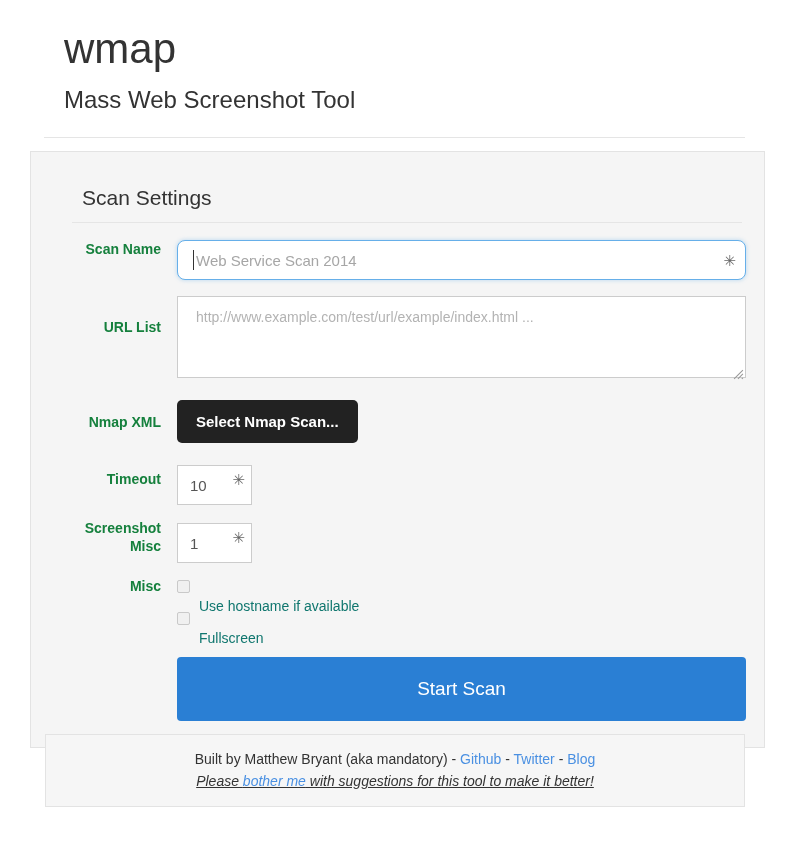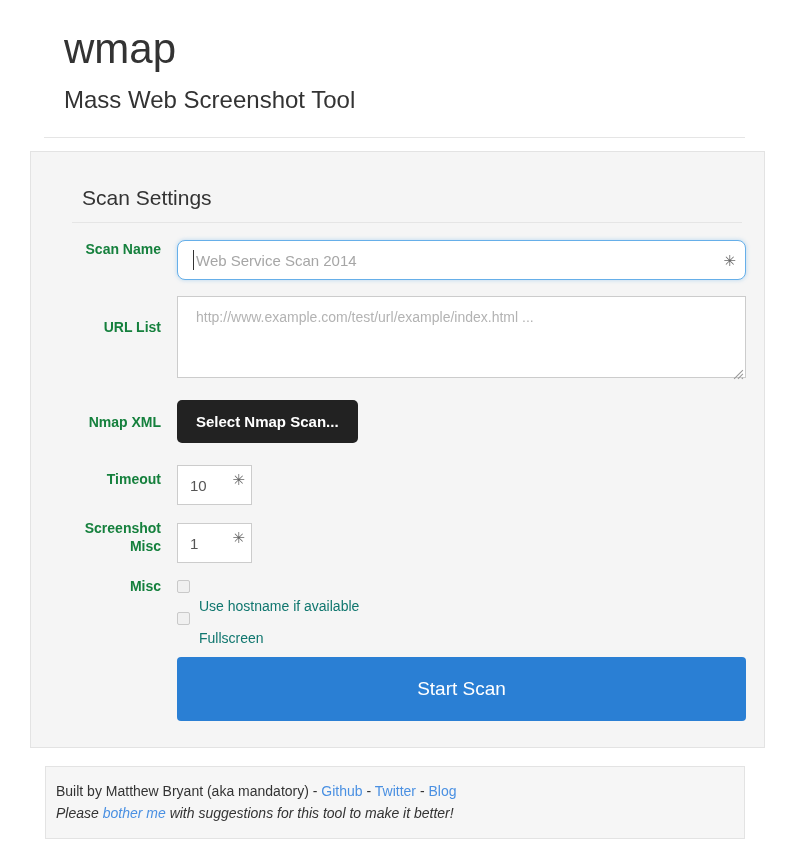--- a/index.html
+++ b/index.html
@@ -255,38 +255,39 @@
     padding: 0;
     cursor: pointer;
     border-radius: 4px;
     text-align: center;
   }
 
   
   .footer {
     position: absolute;
     left: 45px;
-    top: 750px;
+    top: 718px;
     width: 700px;
     box-sizing: border-box;
     background: #f6f6f6;
     border: 1px solid #e3e3e3;
     padding: 13px 10px 14px 10px;
-    text-align: left;
+    text-align: center;
   }
   .footer-line1 {
     font-size: 14px;
     color: #333333;
     line-height: 22px;
   }
   .footer-line2 {
     font-size: 14px;
     color: #333333;
     font-style: italic;
     line-height: 22px;
+    text-decoration: underline;
   }
   .flink {
     color: #4a90e2;
     text-decoration: none;
   }
   .sep { color: #333333; }
 </style>
 </head>
 <body>
 

